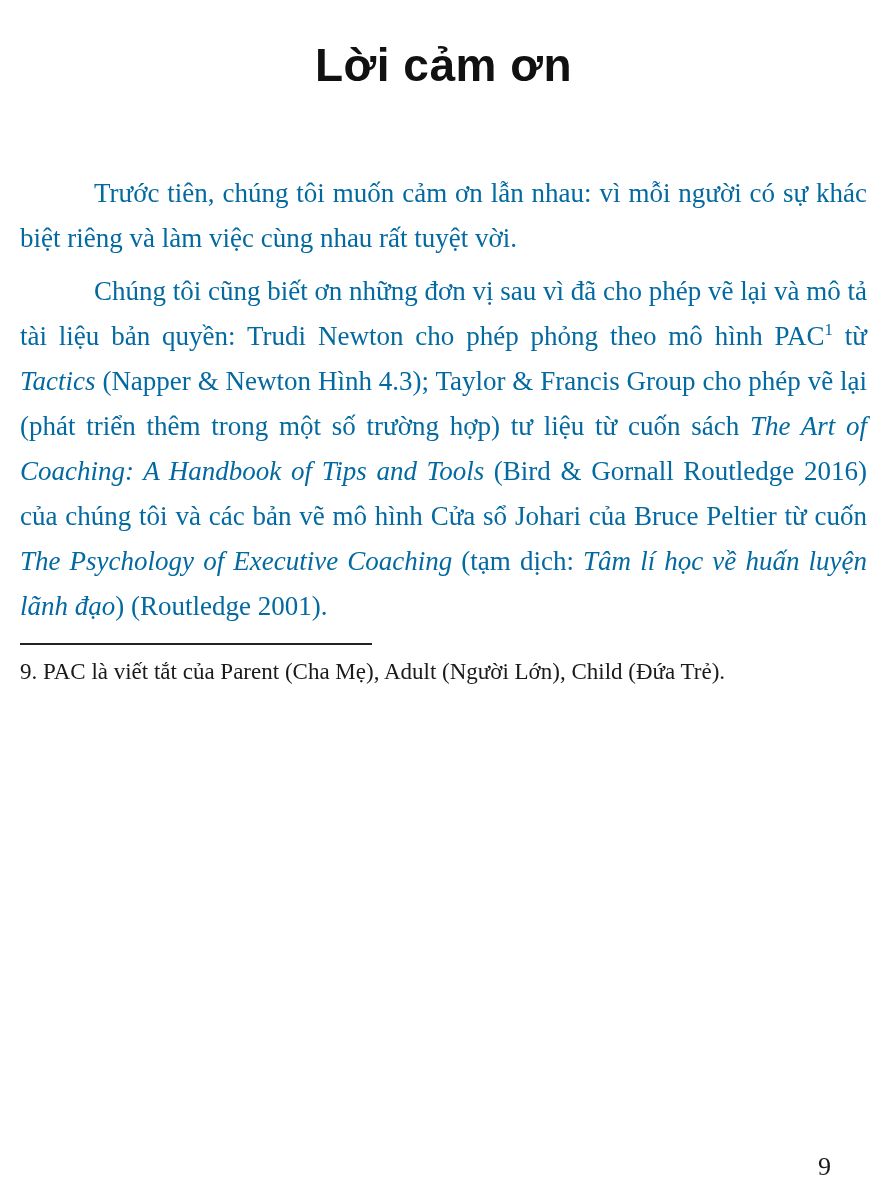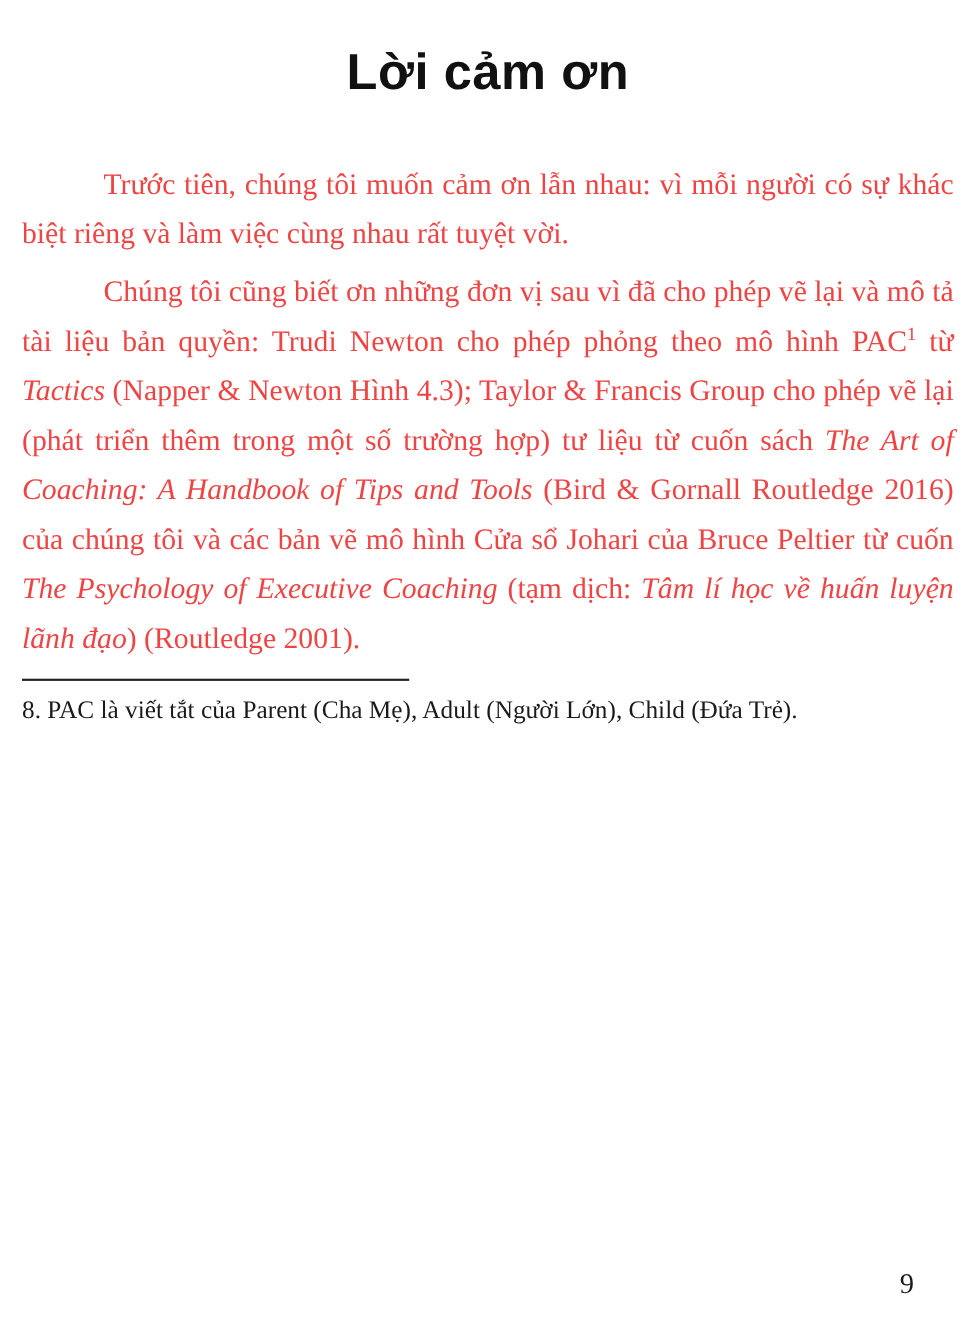--- a/index.html
+++ b/index.html
@@ -25,22 +25,22 @@
     text-align: center;
     color: #111111;
     margin: 40px 0 0 0;
     letter-spacing: 0.5px;
   }
   .body-text {
     font-family: "Liberation Serif", "DejaVu Serif", serif;
     font-size: 27px;
     line-height: 45px;
     text-align: justify;
-    color: #ef4444;
-    margin: 54px 20px 0 20px;
+    color: #0369a1;
+    margin: 80px 20px 0 20px;
   }
   .body-para {
     margin: 0 0 8px 0;
     text-indent: 74px;
   }
   .body-para i { font-style: italic; }
   .body-para sup {
     font-size: 0.62em;
     line-height: 0;
     vertical-align: super;
@@ -78,18 +78,18 @@
 
   <h1 class="title">Lời cảm ơn</h1>
 
   <section class="body-text">
     <p class="body-para"><span>Trước tiên, chúng tôi muốn cảm ơn lẫn nhau: vì mỗi người có sự khác biệt riêng và làm việc cùng nhau rất tuyệt vời.</span></p>
     <p class="body-para"><span>Chúng tôi cũng biết ơn những đơn vị sau vì đã cho phép vẽ lại và mô tả tài liệu bản quyền: Trudi Newton cho phép phỏng theo mô hình PAC</span><sup>1</sup><span> từ </span><i>Tactics</i><span> (Napper &amp; Newton Hình 4.3); Taylor &amp; Francis Group cho phép vẽ lại (phát triển thêm trong một số trường hợp) tư liệu từ cuốn sách </span><i>The Art of Coaching: A Handbook of Tips and Tools</i><span> (Bird &amp; Gornall Routledge 2016) của chúng tôi và các bản vẽ mô hình Cửa sổ Johari của Bruce Peltier từ cuốn </span><i>The Psychology of Executive Coaching</i><span> (tạm dịch: </span><i>Tâm lí học về huấn luyện lãnh đạo</i><span>) (Routledge 2001).</span></p>
   </section>
 
   <div class="footnote-block">
     <hr class="footnote-divider">
-    <p class="footnote"><span>8. PAC là viết tắt của Parent (Cha Mẹ), Adult (Người Lớn), Child (Đứa Trẻ).</span></p>
+    <p class="footnote"><span>9. PAC là viết tắt của Parent (Cha Mẹ), Adult (Người Lớn), Child (Đứa Trẻ).</span></p>
   </div>
 
   <div class="page-number">9</div>
 
 </div>
 
 </body></html>

